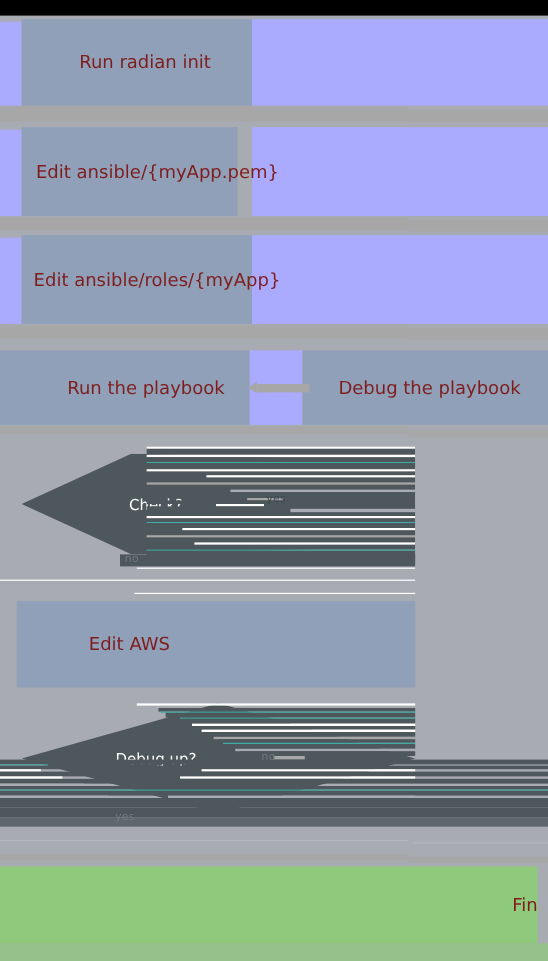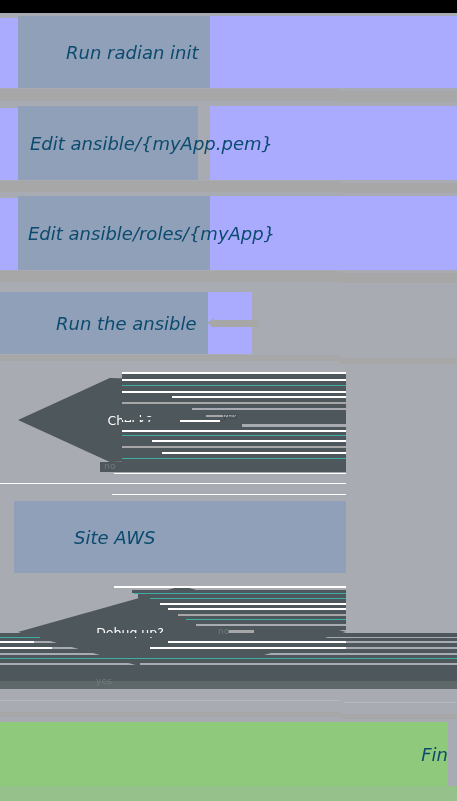--- a/index.html
+++ b/index.html
@@ -39,26 +39,25 @@
     position: absolute;
     left: 0;
     width: 18px;
     background: #aaaaff;
   }
 
   
   .node {
     position: absolute;
     background: #8fa0b8;
-    color: #0c4a6e;
-    font-size: 18px;
+    color: #7f1d1d;
+    font-size: 15px;
     display: flex;
     align-items: center;
     box-sizing: border-box;
-    font-style: italic;
   }
   .node .lbl {
     white-space: nowrap;
   }
 
   .node.green { background: #8fc97c; }
 
   
   .conn {
     position: absolute;
@@ -147,29 +146,32 @@
 
   <div class="node" style="left:18px;top:106px;width:180px;height:74px;">
     <span class="lbl" style="margin-left:12px;">Edit ansible/{myApp.pem}</span>
   </div>
 
   <div class="node" style="left:18px;top:196px;width:192px;height:74px;">
     <span class="lbl" style="margin-left:10px;">Edit ansible/roles/{myApp}</span>
   </div>
 
   <div class="node" style="left:0px;top:292px;width:208px;height:62px;">
-    <span class="lbl" style="margin-left:56px;">Run the ansible</span>
-  </div>
-
+    <span class="lbl" style="margin-left:56px;">Run the playbook</span>
+  </div>
+
+  <div class="node" style="left:252px;top:292px;width:205px;height:62px;">
+    <span class="lbl" style="margin-left:30px;">Debug the playbook</span>
+  </div>
 
   <div class="arrow-lr" style="left:214px;top:320px;width:44px;"></div>
   <div class="arrow-head" style="left:207px;top:318px;"></div>
 
   <div class="node" style="left:14px;top:501px;width:332px;height:72px;">
-    <span class="lbl" style="margin-left:60px;">Site AWS</span>
+    <span class="lbl" style="margin-left:60px;">Edit AWS</span>
   </div>
 
   <div class="node green" style="left:0px;top:722px;width:448px;height:64px;justify-content:flex-end;">
     <span class="lbl" style="margin-left:101px;">Fin</span>
   </div>
   <div class="node green" style="left:0px;top:786px;width:457px;height:15px;opacity:.72;"></div>
 
   <div class="conn" style="left:0px;top:89px;width:340px;height:12px;"></div>
   <div class="conn" style="left:340px;top:91px;width:117px;height:11px;"></div>
   <div class="conn" style="left:0px;top:181px;width:340px;height:11px;"></div>

